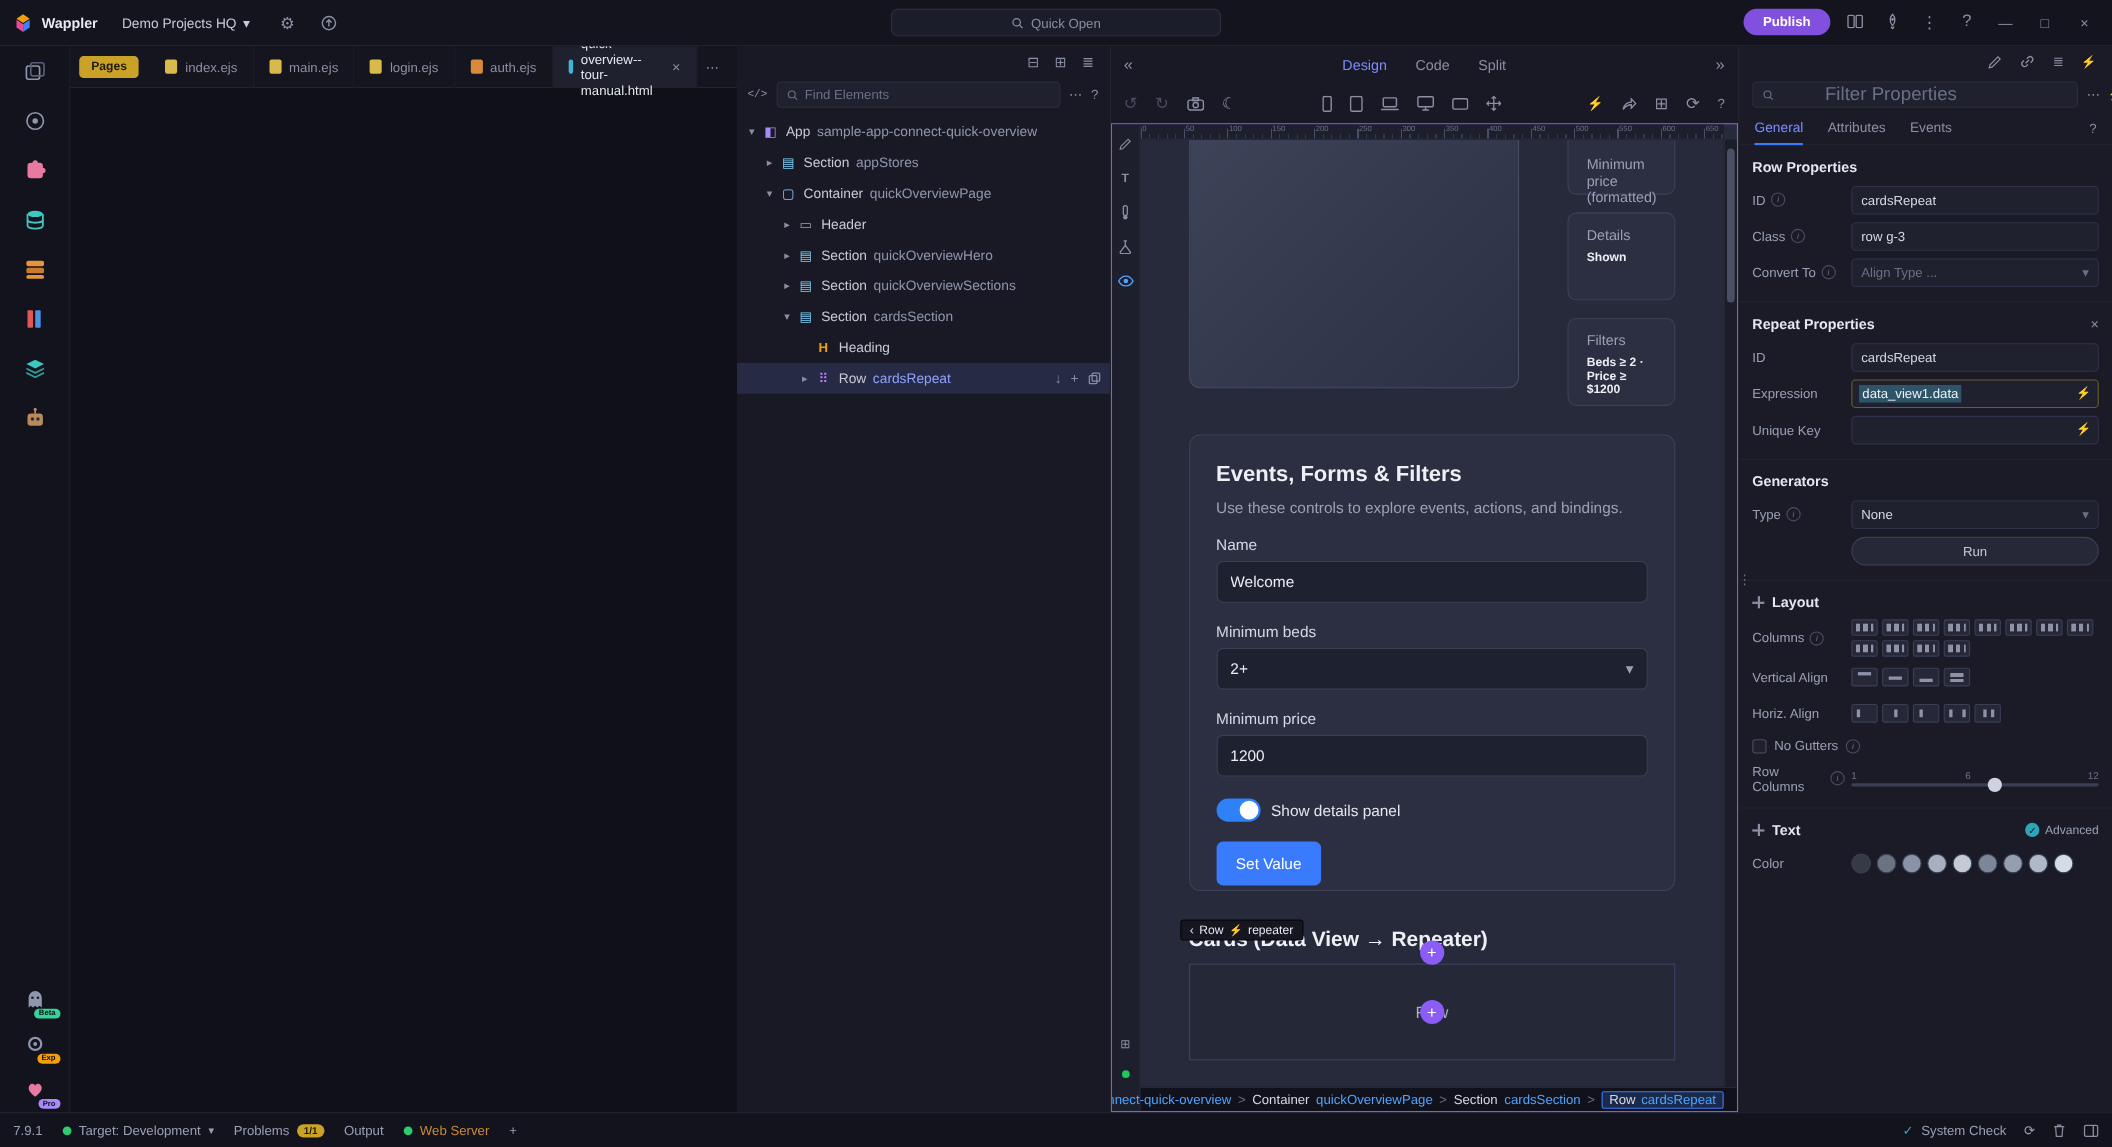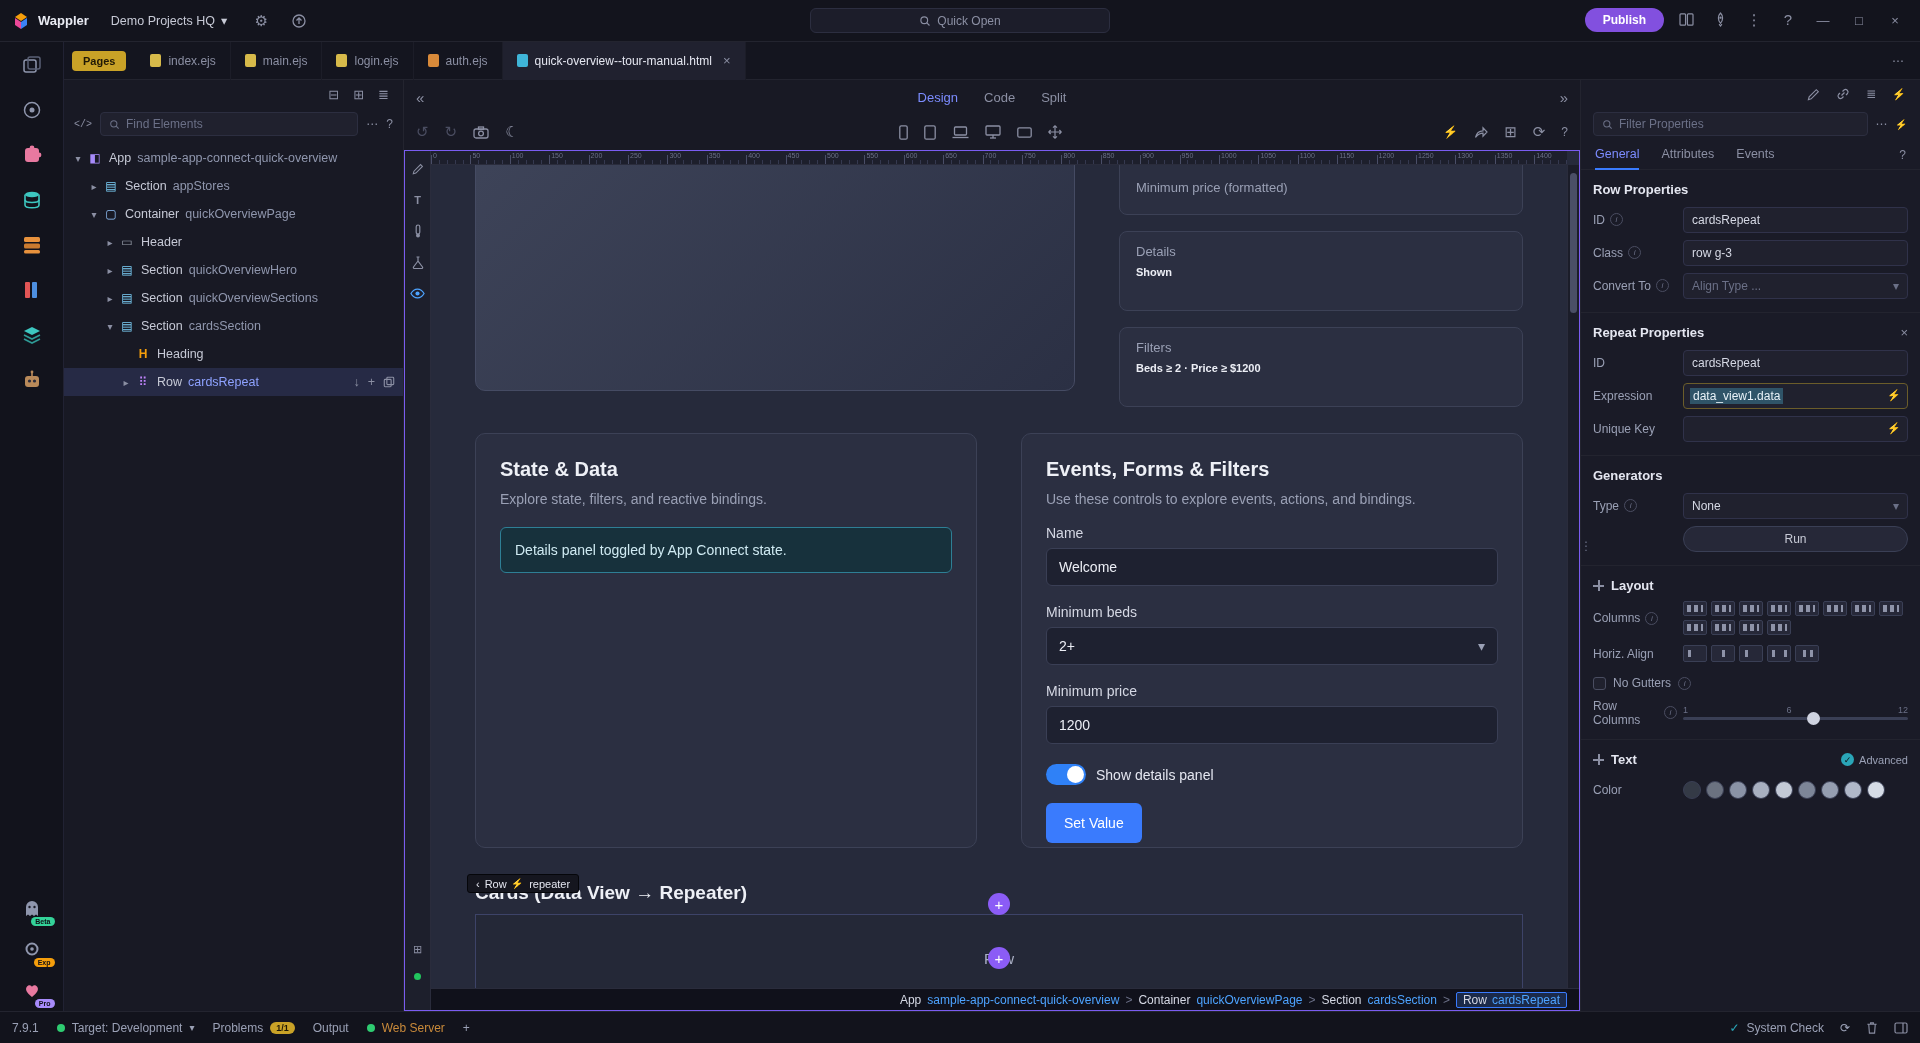--- a/index.html
+++ b/index.html
@@ -35,21 +35,21 @@
   
   .rail { width:64px; background:#12131c; border-right:1px solid #212233;
           display:flex; flex-direction:column; align-items:center; padding:10px 0 8px; gap:19px; }
   .rail-ico { width:26px; height:26px; display:flex; align-items:center; justify-content:center;
               cursor:pointer; position:relative; }
   .rail-bottom { margin-top:auto; display:flex; flex-direction:column; gap:15px; align-items:center; }
   .mini-badge { position:absolute; bottom:-5px; right:-10px; font-size:7px; font-weight:700;
                 padding:1px 4px; border-radius:6px; color:#0e0f16; }
   .badge-beta { background:#34d399; } .badge-exp { background:#f59e0b; } .badge-pro { background:#a78bfa; }
 
-  .right-col { flex:1; display:flex; flex-direction:column; min-width:0; }
+  .right-col { flex:1; display:flex; flex-direction:row; min-width:0; }
 
   
   .tabbar { height:38px; background:#14151f; border-bottom:1px solid #23242f;
             display:flex; align-items:center; padding:0 8px; flex:0 0 38px; }
   .pages-chip { background:#c9a227; color:#201906; font-size:11px; font-weight:700;
                 padding:4px 11px; border-radius:4px; margin-right:10px; cursor:pointer; }
   .tab { height:38px; display:flex; align-items:center; gap:7px; padding:0 14px;
          font-size:12px; color:#8b8fa3; cursor:pointer; border-right:1px solid #1c1d28; }
   .tab.active { background:#20212f; color:#e4e6f0; }
   .file-ico { width:11px; height:13px; border-radius:2px; }
@@ -187,21 +187,21 @@
                display:flex; flex-direction:column; overflow:hidden; position:relative; }
   .splitter-handle { position:absolute; left:-1px; top:50%; transform:translateY(-50%);
                      color:#6b7087; font-size:12px; z-index:9; cursor:col-resize; }
   .insp-tb1 { height:28px; display:flex; align-items:center; justify-content:flex-end;
               gap:16px; padding:0 14px; color:#8b8fa3; flex:0 0 28px; }
   .insp-tb1 span, .insp-tb1 svg { cursor:pointer; }
   .insp-tb2 { height:32px; display:flex; align-items:center; gap:8px; padding:0 12px; flex:0 0 32px; }
   .filter-box { flex:1; height:24px; background:#20212e; border:1px solid #2c2e40; border-radius:4px;
                 display:flex; align-items:center; gap:6px; padding:0 8px; }
   .filter-box input { flex:1; background:transparent; border:none; outline:none; color:#d5d8e4;
-                      font-size:12px; font-family:inherit; }
+                      font-size:17px; font-family:inherit;margin-left:40px; }
   .filter-box input::placeholder { color:#6b7087; }
   .insp-tabs { height:30px; display:flex; align-items:center; gap:22px; padding:0 14px;
                border-bottom:1px solid #23242f; flex:0 0 30px; }
   .insp-tab { font-size:12.5px; color:#8b8fa3; cursor:pointer; height:30px; display:flex;
               align-items:center; border-bottom:2px solid transparent; }
   .insp-tab.active { color:#7c8cff; border-bottom-color:#3a7bfd; }
   .insp-help { margin-left:auto; color:#8b8fa3; cursor:pointer; }
   .insp-body { flex:1; overflow:hidden; }
   .sec-h { padding:12px 12px 6px; font-size:13px; font-weight:700; color:#e4e6f0;
            display:flex; align-items:center; gap:7px; }
@@ -686,25 +686,20 @@
                   </div>
                   <div class="p-card card-mid">
                     <div class="pc-title">Filters</div>
                     <div class="pc-value">Beds ≥ 2 · Price ≥ $1200</div>
                   </div>
                 </div>
               </div>
 
               <div class="cards-row">
                 <div class="big-card">
-                  <div class="bc-title">State &amp; Data</div>
-                  <div class="bc-sub">Explore state, filters, and reactive bindings.</div>
-                  <div class="note-box">Details panel toggled by App Connect state.</div>
-                </div>
-                <div class="big-card">
                   <div class="bc-title">Events, Forms &amp; Filters</div>
                   <div class="bc-sub">Use these controls to explore events, actions, and bindings.</div>
                   <div class="f-label">Name</div>
                   <input class="f-input" value="Welcome" style="">
                   <div class="f-label">Minimum beds</div>
                   <div class="f-select">
                     <span>2+</span>
                     <span class="chev">▾</span>
                   </div>
                   <div class="f-label">Minimum price</div>
@@ -895,20 +890,33 @@
                   <span class="col-ico"></span>
                   <span class="col-ico"></span>
                   <span class="col-ico"></span>
                   <span class="col-ico"></span>
                   <span class="col-ico"></span>
                   <span class="col-ico"></span>
                   <span class="col-ico"></span>
                   <span class="col-ico"></span>
                   <span class="col-ico"></span>
                   <span class="col-ico"></span>
+                </span>
+              </span>
+            </div>
+            <div class="prow">
+              <span class="plabel">
+                  <span>Vertical Align</span>
+                </span>
+              <span class="pfield">
+                <span class="ico-grid">
+                  <span class="al-ico va-top"></span>
+                  <span class="al-ico va-mid"></span>
+                  <span class="al-ico va-bot"></span>
+                  <span class="al-ico va-str"></span>
                 </span>
               </span>
             </div>
             <div class="prow">
               <span class="plabel">
                   <span>Horiz. Align</span>
                 </span>
               <span class="pfield">
                 <span class="ico-grid">
                   <span class="al-ico ha-ico ha-l"></span>

